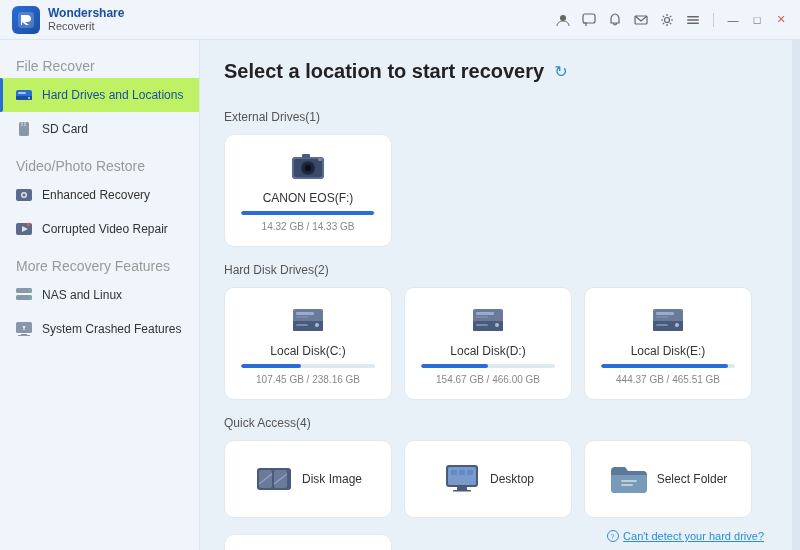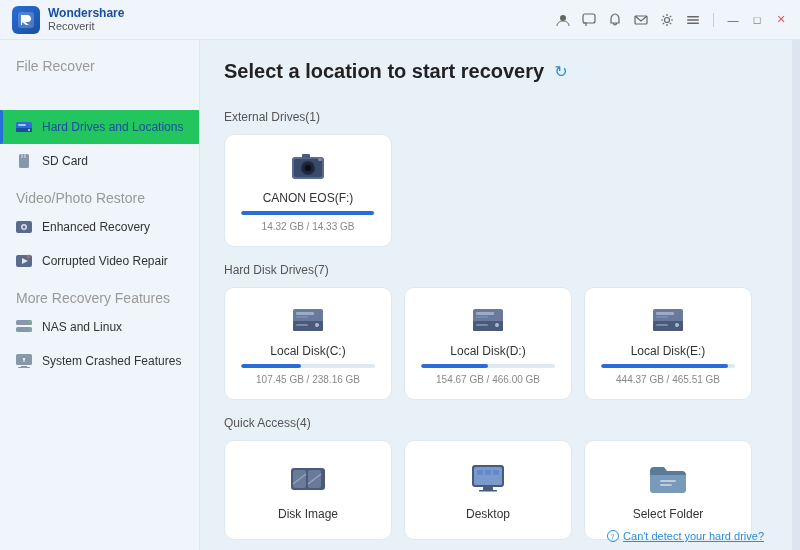--- a/index.html
+++ b/index.html
@@ -100,22 +100,21 @@
     .sidebar-item {
       display: flex;
       align-items: center;
       gap: 8px;
       padding: 7px 14px;
       cursor: pointer;
       border-radius: 0;
       position: relative;
     }
     .sidebar-item.active {
-      background: #22c55e;
-      margin-top: 32px;
+      background: #bef264;
     }
     .sidebar-item.active::before {
       content: '';
       position: absolute;
       left: 0;
       top: 0;
       bottom: 0;
       width: 3px;
       background: #2a6dd9;
       border-radius: 0 2px 2px 0;
@@ -223,21 +222,21 @@
     }
     .drive-size {
       font-size: 10px;
       color: #888;
       text-align: center;
     }
 
     .quick-card {
       width: 168px;
       display: flex;
-      flex-direction: column;
+      flex-direction: row;
       align-items: center;
       justify-content: center;
       gap: 8px;
       padding: 18px 16px;
     }
     .quick-icon {
       width: 40px;
       height: 40px;
       display: flex;
       align-items: center;
@@ -441,21 +440,21 @@
           </div>
           <div class="drive-name">CANON EOS(F:)</div>
           <div class="drive-bar-container">
             <div class="drive-bar" style="width:99%"></div>
           </div>
           <div class="drive-size">14.32 GB / 14.33 GB</div>
         </div>
       </div>
     </div>
 
-    <div class="section-label">Hard Disk Drives(7)</div>
+    <div class="section-label">Hard Disk Drives(2)</div>
     <div class="cards-row">
       <div class="card drive-card">
         <div class="drive-card-inner">
           <div class="drive-icon">
             <svg width="36" height="36" viewBox="0 0 36 36" fill="none">
               <rect x="3" y="7" width="30" height="22" rx="2" fill="#6a7a9a"></rect>
               <rect x="3" y="19" width="30" height="10" rx="1" fill="#4a5a7a"></rect>
               <rect x="6" y="10" width="18" height="3" rx="1" fill="#9aabcc"></rect>
               <rect x="6" y="14" width="12" height="2" rx="1" fill="#7a8aaa"></rect>
               <circle cx="27" cy="23" r="2" fill="#aabbd0"></circle>

